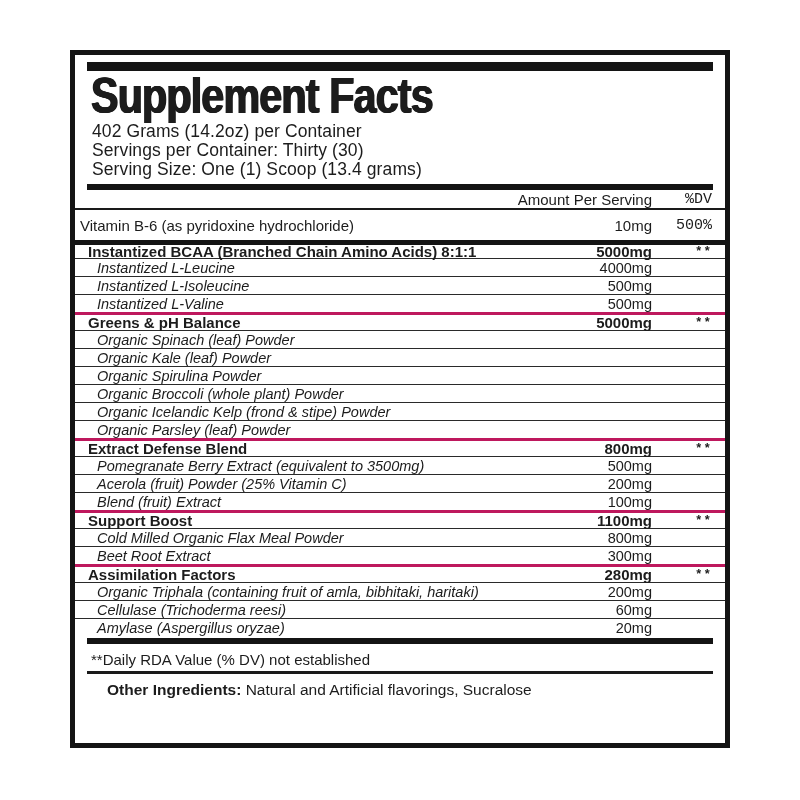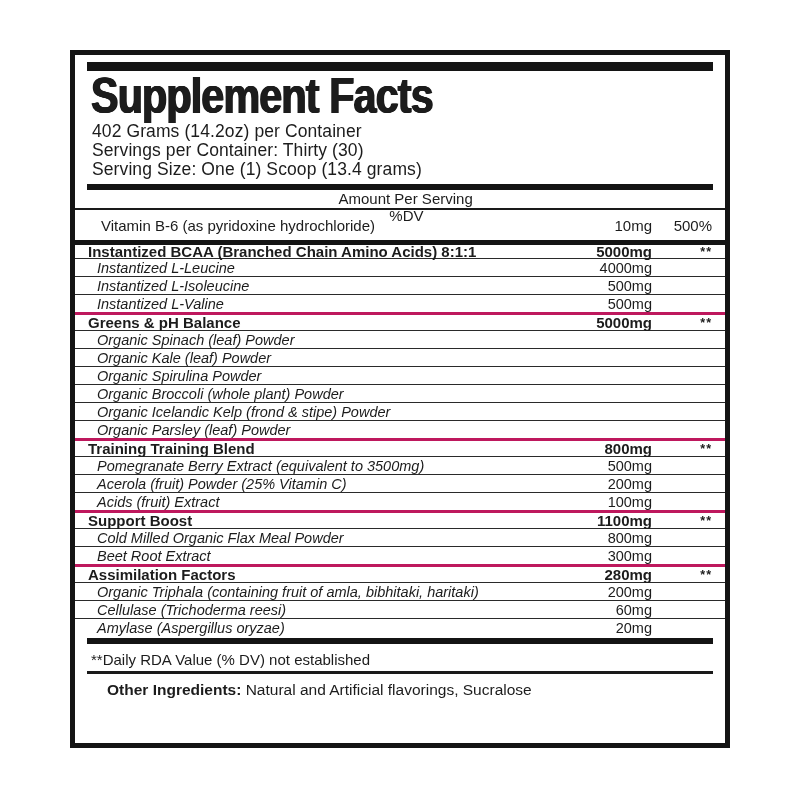--- a/index.html
+++ b/index.html
@@ -20,23 +20,23 @@
     text-shadow:0.9px 0 0 currentColor,-0.9px 0 0 currentColor,0 0.5px 0 currentColor;
   }
   .serving-info{margin:3px 0 0 17px;font-size:17.5px;line-height:19px;letter-spacing:0.1px;}
   .bar6{height:6px;background:#141414;margin:5px 12px 0 12px;}
   .bar6b{height:6px;background:#141414;margin:2px 12px 0 12px;}
 
   .row{display:flex;align-items:center;padding-right:13px;box-sizing:border-box;}
   .nm{flex:1;padding-left:13px;white-space:nowrap;overflow:visible;}
   .sub .nm{padding-left:22px;font-style:italic;}
   .amt{width:110px;text-align:right;white-space:nowrap;}
-  .dv{width:60px;text-align:right;}
-
-  .colheader{height:20px;font-size:15px;border-bottom:2.5px solid #1a1a1a;flex-direction:column;}
+  .dv{width:60px;text-align:right;font-family:Liberation Mono, monospace;}
+
+  .colheader{height:20px;font-size:15px;border-bottom:2.5px solid #1a1a1a;}
   .colheader .amt{flex:1;}
   .vitamin{height:30px;font-size:15px;}
 
   .ftable .row{height:18px;border-top:1.5px solid #2a2a2a;font-size:14.5px;}
   .ftable .row.section{border-top:3px solid #be185d;font-weight:bold;font-size:15px;}
   .ftable .row.first{border-top:5px solid #141414;}
   .ftable .dv{font-size:12.5px;letter-spacing:1px;font-weight:bold;}
 
   .footnote{padding:7px 0 0 16px;font-size:15px;line-height:18px;height:18px;}
   .hr3{height:2.5px;background:#1a1a1a;margin:2px 12px 0 12px;}
@@ -61,21 +61,21 @@
   </div>
 
   <div class="bar6"></div>
 
   <div class="row colheader">
     <span class="amt">Amount Per Serving</span>
     <span class="dv">%DV</span>
   </div>
 
   <div class="row vitamin">
-    <span class="nm" style="padding-left:26px">Vitamin B-6 (as pyridoxine hydrochloride)</span>
+    <span class="nm" style="padding-left:5px">Vitamin B-6 (as pyridoxine hydrochloride)</span>
     <span class="amt">10mg</span>
     <span class="dv">500%</span>
   </div>
 
   <div class="ftable">
 
     <div class="row section first">
       <span class="nm">Instantized BCAA (Branched Chain Amino Acids) 8:1:1</span>
       <span class="amt">5000mg</span>
       <span class="dv">**</span>
@@ -126,36 +126,36 @@
       <span class="amt"></span>
       <span class="dv"></span>
     </div>
     <div class="row sub">
       <span class="nm">Organic Parsley (leaf) Powder</span>
       <span class="amt"></span>
       <span class="dv"></span>
     </div>
 
     <div class="row section">
-      <span class="nm">Training Training Blend</span>
+      <span class="nm">Extract Defense Blend</span>
       <span class="amt">800mg</span>
       <span class="dv">**</span>
     </div>
     <div class="row sub">
       <span class="nm">Pomegranate Berry Extract (equivalent to 3500mg)</span>
       <span class="amt">500mg</span>
       <span class="dv"></span>
     </div>
     <div class="row sub">
       <span class="nm">Acerola (fruit) Powder (25% Vitamin C)</span>
       <span class="amt">200mg</span>
       <span class="dv"></span>
     </div>
     <div class="row sub">
-      <span class="nm">Acids (fruit) Extract</span>
+      <span class="nm">Blend (fruit) Extract</span>
       <span class="amt">100mg</span>
       <span class="dv"></span>
     </div>
 
     <div class="row section">
       <span class="nm">Support Boost</span>
       <span class="amt">1100mg</span>
       <span class="dv">**</span>
     </div>
     <div class="row sub">

